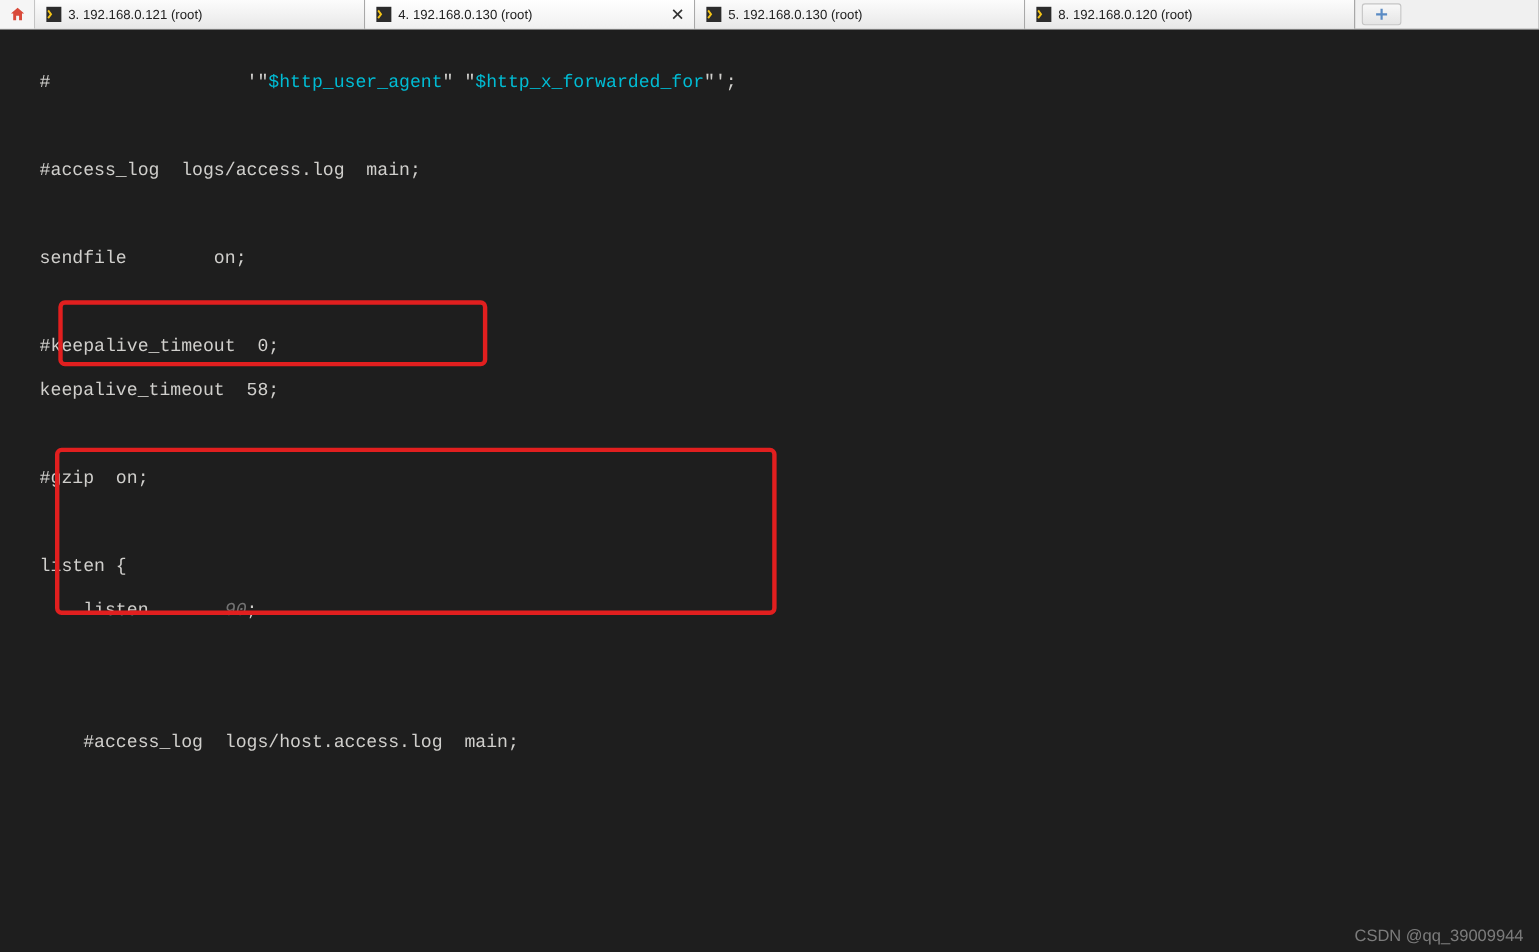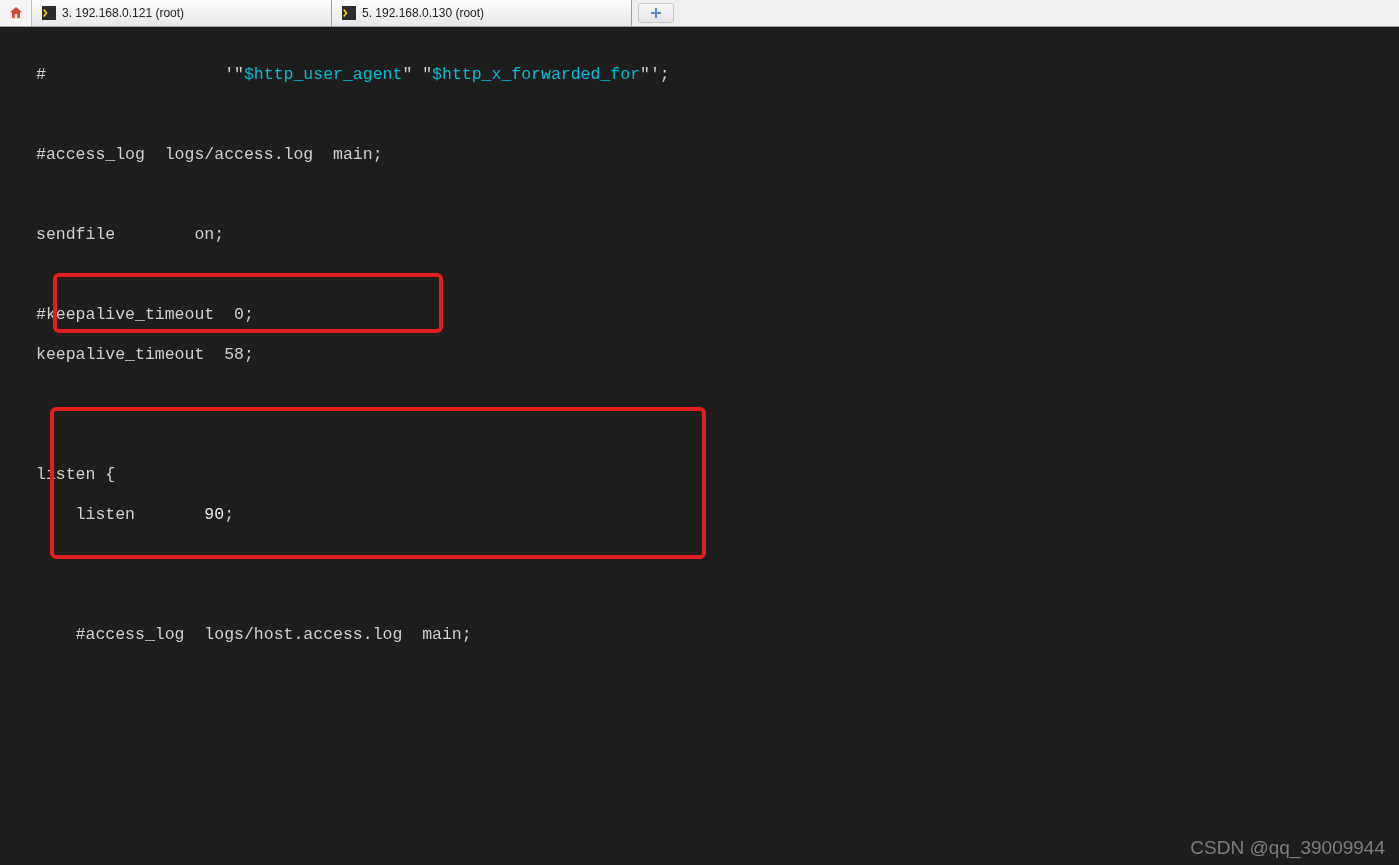--- a/index.html
+++ b/index.html
@@ -76,36 +76,36 @@
   font-family: "Consolas", "Courier New", monospace;
   font-size: 16.5px;
   line-height: 20px;
   padding: 18px 0 0 4px;
   white-space: pre;
   position: relative;
   height: calc(100% - 27px);
 }
 .terminal .line { padding-left: 32px; }
 .kw-var   { color: #00bcd4; font-weight: normal; }
-.kw-num   { color: #e5e5e5; }
+.kw-num   { color: #737373; font-style: italic; }
 .highlight-box {
   position: absolute;
   border: 4px solid #e11f1f;
   border-radius: 6px;
   pointer-events: none;
 }
 .box1 { left: 53px; top: 246px; width: 390px; height: 60px; }
 .box2 { left: 50px; top: 380px; width: 656px; height: 152px; }
 
 .watermark {
   position: absolute;
   right: 14px;
   bottom: 6px;
   color: rgba(200,200,200,0.55);
-  font-size: 19px;
+  font-size: 15px;
   font-family: "Segoe UI", sans-serif;
 }
 </style>
 </head>
 <body>
 
 <div class="tab-bar">
   <div class="home-btn">
     <svg viewBox="0 0 24 24">
         <path fill="#d94a3a" d="M12 3l9 8h-3v9h-4v-6H10v6H6v-9H3z"></path>
@@ -115,49 +115,73 @@
   <div class="tab">
     <span class="tab-icon">
       <svg viewBox="0 0 16 16">
           <rect width="16" height="16" fill="#2b2b2b"></rect>
           <path d="M2 4l3 4-3 4" stroke="#f5c518" stroke-width="2" fill="none"></path>
         </svg>
     </span>
     <span>3. 192.168.0.121 (root)</span>
   </div>
 
+  <div class="tab active">
+    <span class="tab-icon">
+      <svg viewBox="0 0 16 16">
+          <rect width="16" height="16" fill="#2b2b2b"></rect>
+          <path d="M2 4l3 4-3 4" stroke="#f5c518" stroke-width="2" fill="none"></path>
+        </svg>
+    </span>
+    <span>4. 192.168.0.130 (root)</span>
+    <span class="tab-close">
+      <svg viewBox="0 0 10 10">
+          <path d="M1 1l8 8M9 1l-8 8" stroke="#333" stroke-width="1.5"></path>
+        </svg>
+    </span>
+  </div>
 
   <div class="tab">
     <span class="tab-icon">
       <svg viewBox="0 0 16 16">
           <rect width="16" height="16" fill="#2b2b2b"></rect>
           <path d="M2 4l3 4-3 4" stroke="#f5c518" stroke-width="2" fill="none"></path>
         </svg>
     </span>
     <span>5. 192.168.0.130 (root)</span>
   </div>
 
+  <div class="tab">
+    <span class="tab-icon">
+      <svg viewBox="0 0 16 16">
+          <rect width="16" height="16" fill="#2b2b2b"></rect>
+          <path d="M2 4l3 4-3 4" stroke="#f5c518" stroke-width="2" fill="none"></path>
+        </svg>
+    </span>
+    <span>8. 192.168.0.120 (root)</span>
+  </div>
 
   <div class="new-tab">
     <svg viewBox="0 0 12 12">
         <path d="M6 1v10M1 6h10" stroke="#5a8bc4" stroke-width="2"></path>
       </svg>
   </div>
 </div>
 
 <div class="terminal">
 <div class="line"><span>#                  '"</span><span class="kw-var">$http_user_agent</span><span>" "</span><span class="kw-var">$http_x_forwarded_for</span><span>"';</span></div>
 <div class="line">&nbsp;</div>
 <div class="line"><span>#access_log  logs/access.log  main;</span></div>
 <div class="line">&nbsp;</div>
 <div class="line"><span>sendfile        on;</span></div>
 <div class="line">&nbsp;</div>
 <div class="line"><span>#keepalive_timeout  0;</span></div>
 <div class="line"><span>keepalive_timeout  58;</span></div>
 <div class="line">&nbsp;</div>
+<div class="line"><span>#gzip  on;</span></div>
 <div class="line">&nbsp;</div>
 <div class="line"><span>listen {</span></div>
 <div class="line"><span>    listen       </span><span class="kw-num">90</span><span>;</span></div>
 <div class="line">&nbsp;</div>
 <div class="line">&nbsp;</div>
 <div class="line"><span>    #access_log  logs/host.access.log  main;</span></div>
 <div class="line">&nbsp;</div>
 
 
 

